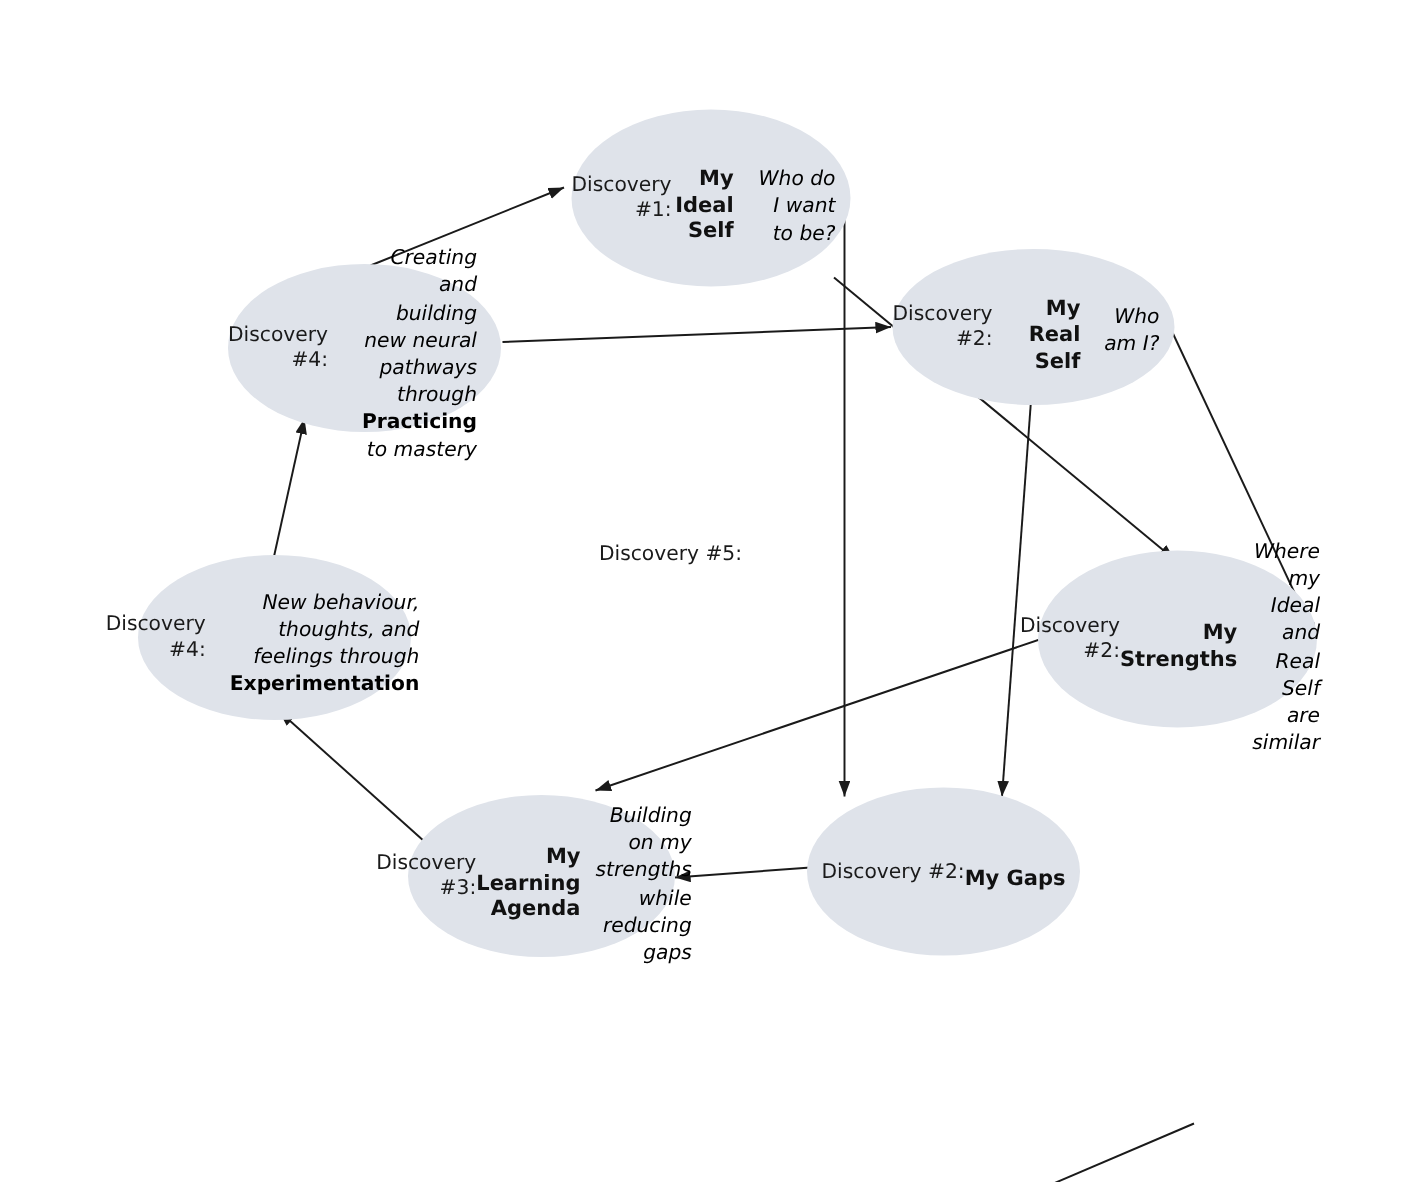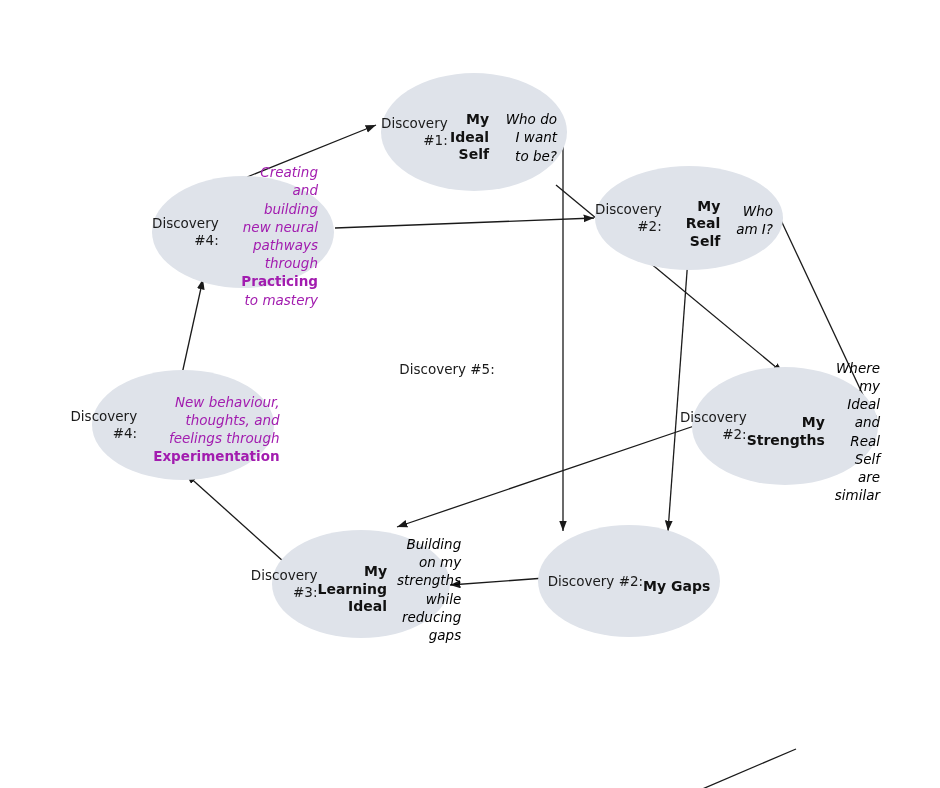--- a/index.html
+++ b/index.html
@@ -61,21 +61,21 @@
     font-weight: 400;
     line-height: 1.35;
     color: #000000;
     margin-top: 11px;
     padding: 0 10px;
   }
   .n-body {
     font-size: 13.5px;
     font-style: italic;
     line-height: 1.35;
-    color: #a21caf;
+    color: #000000;
     margin-top: 8px;
     padding: 0 16px;
   }
   .n-body b, .n-sub b {
     font-weight: 700;
     font-style: normal;
   }
   .tight .n-sub { margin-top: 4px; }
   .tight .n-title { margin-top: 12px; }
 </style>
@@ -120,21 +120,21 @@
         <div class="n-head">Discovery #2:</div>
         <div class="n-title">My Strengths</div>
         <div class="n-sub">Where my Ideal and Real Self are similar</div>
       </div>
       <div class="node" style="left: 538px; top: 525px; width: 182px; height: 112px; background: rgb(223, 227, 234);">
         <div class="n-head">Discovery #2:</div>
         <div class="n-title">My Gaps</div>
       </div>
       <div class="node" style="left: 272px; top: 530px; width: 178px; height: 108px; background: rgb(223, 227, 234);">
         <div class="n-head">Discovery #3:</div>
-        <div class="n-title">My Learning Ideal</div>
+        <div class="n-title">My Learning Agenda</div>
         <div class="n-sub">Building on my strengths while reducing gaps</div>
       </div>
       <div class="node" style="left: 92px; top: 370px; width: 182px; height: 110px; background: rgb(223, 227, 234);">
         <div class="n-head">Discovery #4:</div>
         <div class="n-body">New behaviour, thoughts, and feelings through <b>Experimentation</b></div>
       </div>
       <div class="node" style="left: 152px; top: 176px; width: 182px; height: 112px; background: rgb(223, 227, 234);">
         <div class="n-head">Discovery #4:</div>
         <div class="n-body">Creating and building new neural pathways through <b>Practicing</b> to mastery</div>
       </div>

